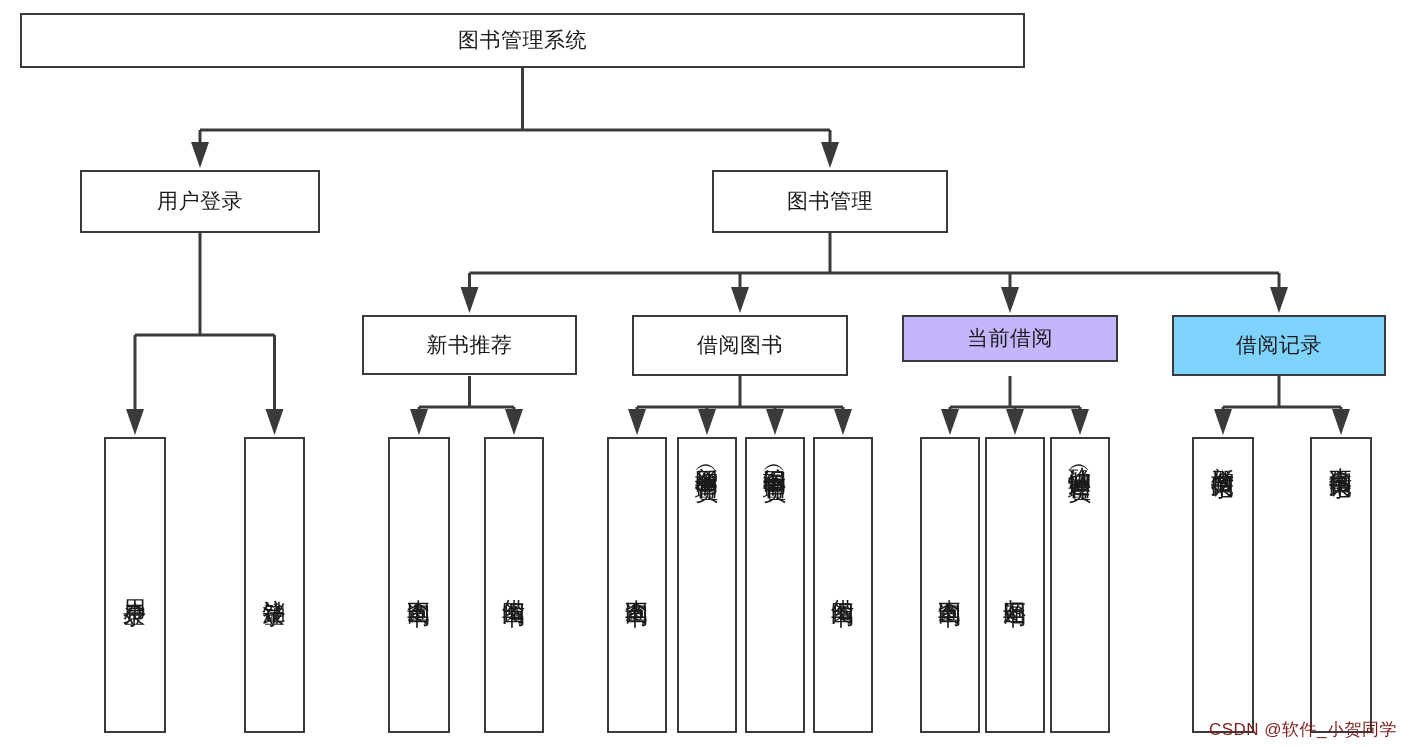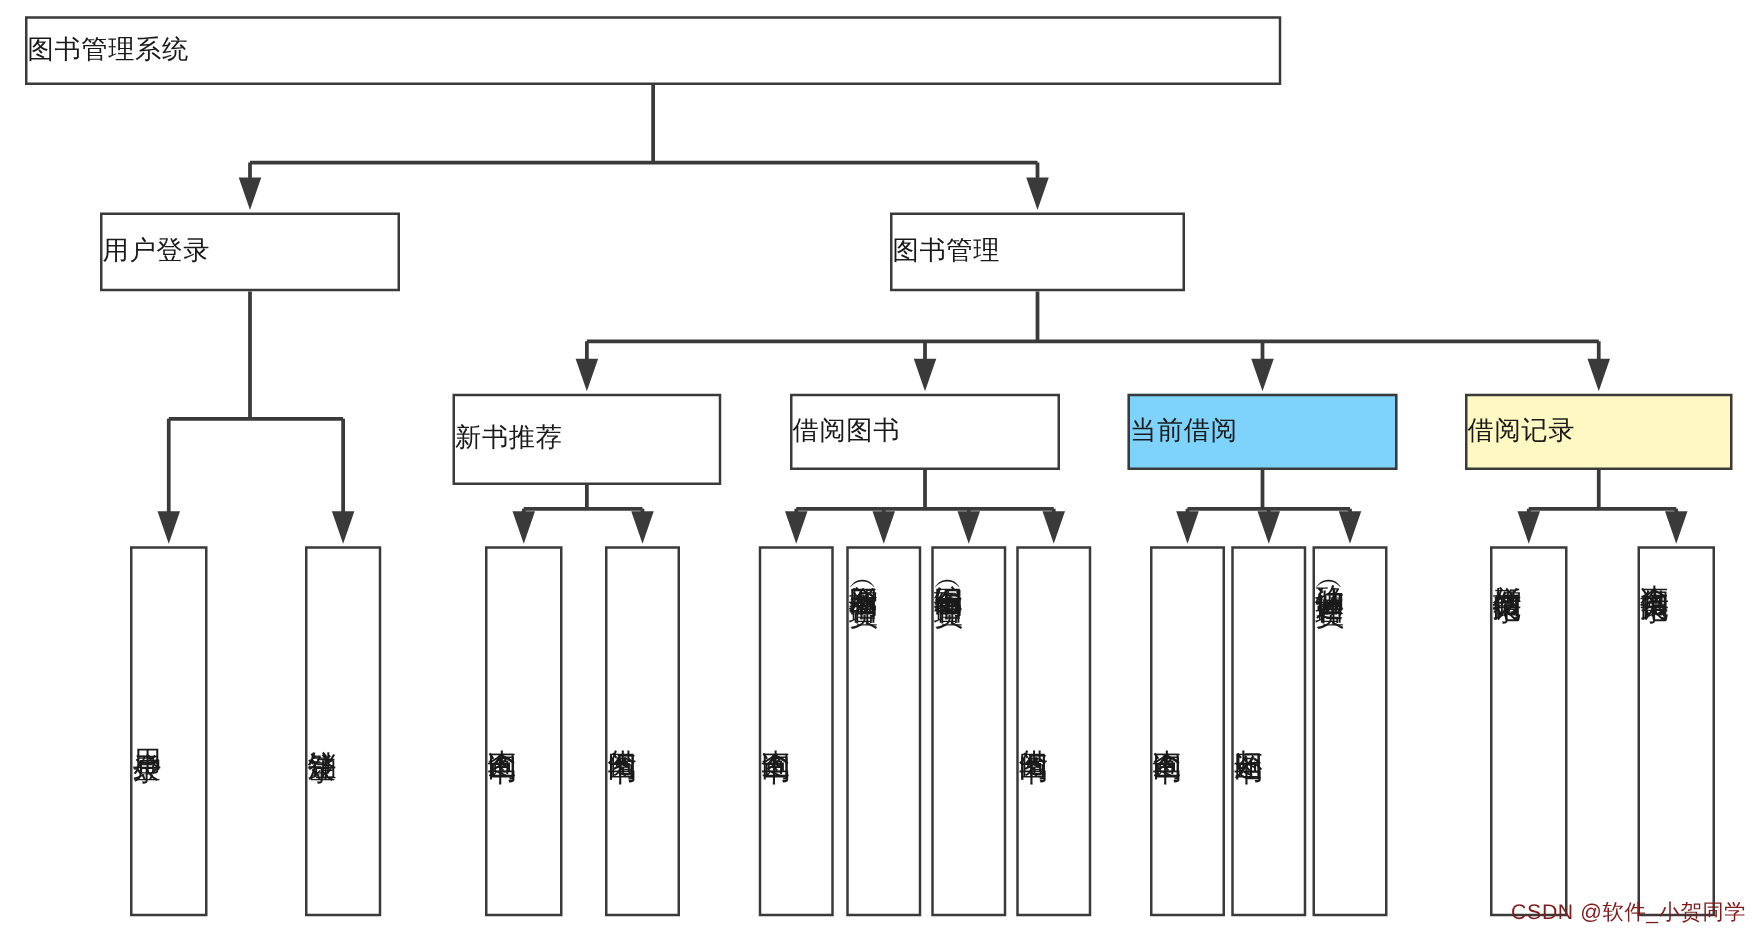--- a/index.html
+++ b/index.html
@@ -25,20 +25,21 @@
     height: 747px;
     pointer-events: none;
   }
   .node {
     position: absolute;
     box-sizing: border-box;
     background: #ffffff;
     border: 2px solid #3a3a3a;
     display: flex;
     align-items: center;
+    justify-content: center;
     color: #1a1a1a;
   }
   .node .label {
     display: block;
     text-align: center;
     line-height: 1.18;
     letter-spacing: 0.5px;
   }
   .node.horizontal .label {
     writing-mode: horizontal-tb;
@@ -133,30 +134,30 @@
   <div id="nodes">
       <div class="node horizontal" style="left: 20px; top: 13px; width: 1005px; height: 55px; border-color: rgb(58, 58, 58); background: rgb(255, 255, 255);">
         <span class="label">图书管理系统</span>
       </div>
       <div class="node horizontal" style="left: 80px; top: 170px; width: 240px; height: 63px; border-color: rgb(58, 58, 58); background: rgb(255, 255, 255);">
         <span class="label">用户登录</span>
       </div>
       <div class="node horizontal" style="left: 712px; top: 170px; width: 236px; height: 63px; border-color: rgb(58, 58, 58); background: rgb(255, 255, 255);">
         <span class="label">图书管理</span>
       </div>
-      <div class="node horizontal" style="left: 362px; top: 315px; width: 215px; height: 73px; border-color: rgb(58, 58, 58); background: rgb(255, 255, 255);">
+      <div class="node horizontal" style="left: 362px; top: 315px; width: 215px; height: 60px; border-color: rgb(58, 58, 58); background: rgb(255, 255, 255);">
         <span class="label">新书推荐</span>
       </div>
       <div class="node horizontal" style="left: 632px; top: 315px; width: 216px; height: 61px; border-color: rgb(58, 58, 58); background: rgb(255, 255, 255);">
         <span class="label">借阅图书</span>
       </div>
-      <div class="node horizontal" style="left: 902px; top: 315px; width: 216px; height: 61px; border-color: rgb(58, 58, 58); background: #7dd3fc;">
+      <div class="node horizontal" style="left: 902px; top: 315px; width: 216px; height: 47px; border-color: rgb(58, 58, 58); background: #c4b5fd;">
         <span class="label">当前借阅</span>
       </div>
-      <div class="node horizontal" style="left: 1172px; top: 315px; width: 214px; height: 61px; border-color: rgb(58, 58, 58); background: #fef9c3;">
+      <div class="node horizontal" style="left: 1172px; top: 315px; width: 214px; height: 61px; border-color: rgb(58, 58, 58); background: #7dd3fc;">
         <span class="label">借阅记录</span>
       </div>
       <div class="node vertical centered" style="left: 104px; top: 437px; width: 62px; height: 296px; border-color: rgb(58, 58, 58); background: rgb(255, 255, 255);">
         <span class="label">用户登录</span>
       </div>
       <div class="node vertical centered" style="left: 244px; top: 437px; width: 61px; height: 296px; border-color: rgb(58, 58, 58); background: rgb(255, 255, 255);">
         <span class="label">注销登录</span>
       </div>
       <div class="node vertical centered" style="left: 388px; top: 437px; width: 62px; height: 296px; border-color: rgb(58, 58, 58); background: rgb(255, 255, 255);">
         <span class="label">查询图书</span>

